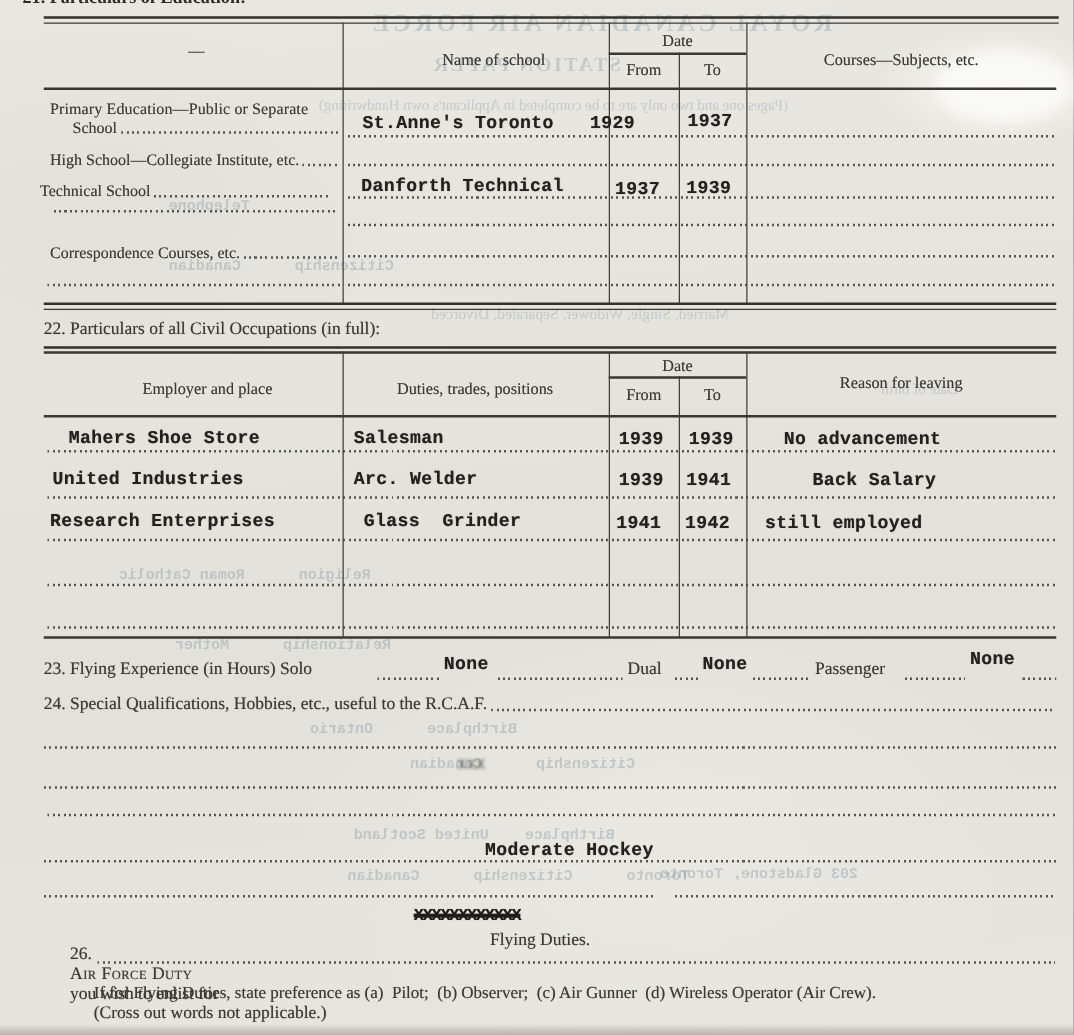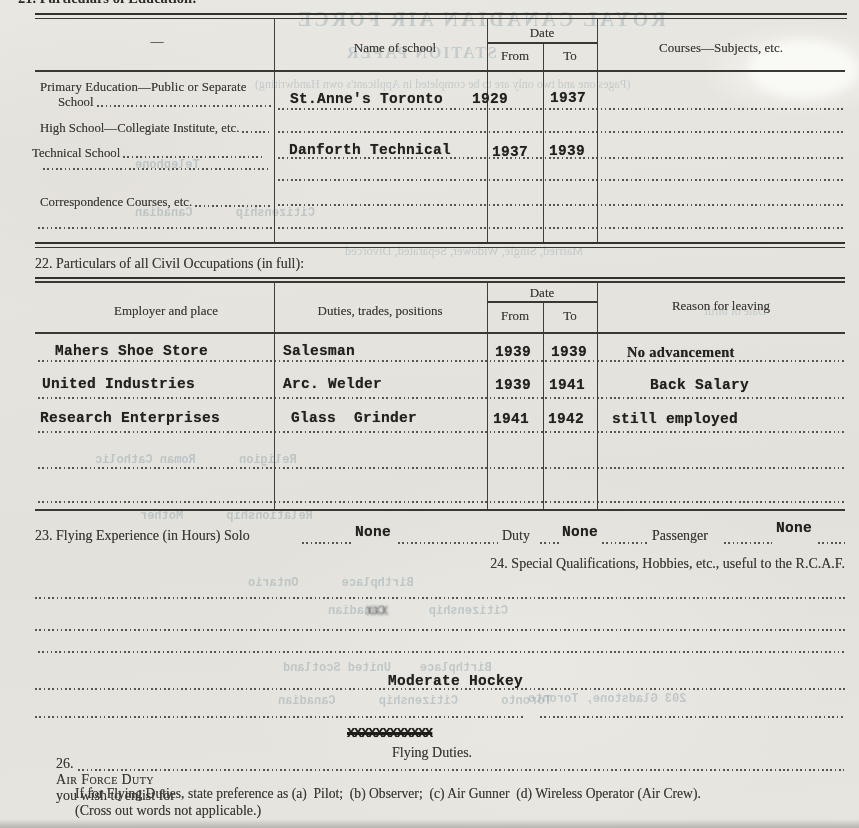--- a/index.html
+++ b/index.html
@@ -143,21 +143,21 @@
     <div class="rule" style="left:487px;top:301px;width:110px;"></div>
     <div class="hdr" style="left:515px;top:308px;">From</div>
     <div class="hdr" style="left:570px;top:308px;">To</div>
     <div class="hdr" style="left:721px;top:298px;">Reason for leaving</div>
     <div class="rule" style="left:35px;top:332px;width:810px;"></div>
 
     <div class="typed" style="left:55px;top:343px;">Mahers Shoe Store</div>
     <div class="typed" style="left:283px;top:343px;">Salesman</div>
     <div class="typed" style="left:495px;top:344px;">1939</div>
     <div class="typed" style="left:551px;top:344px;">1939</div>
-    <div class="typed" style="left:627px;top:344px;font-family:Liberation Serif, serif;">No advancement</div>
+    <div class="typed" style="left:627px;top:344px;">No advancement</div>
     <div class="dot" style="left:38px;top:360px;width:807px;"></div>
 
     <div class="typed" style="left:42px;top:376px;">United Industries</div>
     <div class="typed" style="left:283px;top:376px;">Arc. Welder</div>
     <div class="typed" style="left:495px;top:377px;">1939</div>
     <div class="typed" style="left:549px;top:377px;">1941</div>
     <div class="typed" style="left:650px;top:377px;">Back Salary</div>
     <div class="dot" style="left:38px;top:397px;width:807px;"></div>
 
     <div class="typed" style="left:40px;top:410px;">Research Enterprises</div>
@@ -170,32 +170,32 @@
     <div class="dot" style="left:38px;top:467px;width:807px;"></div>
     <div class="dot" style="left:38px;top:501px;width:807px;"></div>
     <div class="rule" style="left:35px;top:509px;width:810px;"></div>
   </div>
 
   <div>
     <div class="item" style="left:35px;top:528px;">23. Flying Experience (in Hours) Solo</div>
     <div class="dot" style="left:302px;top:542px;width:50px;"></div>
     <div class="typed" style="left:355px;top:524px;">None</div>
     <div class="dot" style="left:398px;top:542px;width:100px;"></div>
-    <div class="item" style="left:502px;top:528px;">Duty</div>
+    <div class="item" style="left:502px;top:528px;">Dual</div>
     <div class="dot" style="left:540px;top:542px;width:19px;"></div>
     <div class="typed" style="left:562px;top:524px;">None</div>
     <div class="dot" style="left:602px;top:542px;width:46px;"></div>
     <div class="item" style="left:652px;top:528px;">Passenger</div>
     <div class="dot" style="left:724px;top:542px;width:48px;"></div>
     <div class="typed" style="left:776px;top:520px;">None</div>
     <div class="dot" style="left:818px;top:542px;width:27px;"></div>
   </div>
 
   <div>
-    <div class="itemrow" style="left:35px;top:556px;width:810px;flex-direction:column;">
+    <div class="itemrow" style="left:35px;top:556px;width:810px;">
       <span class="t">24. Special Qualifications, Hobbies, etc., useful to the R.C.A.F.</span>
       <span class="lead"></span>
     </div>
     <div class="dot" style="left:35px;top:597px;width:810px;"></div>
     <div class="typed smudge" style="left:366px;top:605px;font-size:12px;">XXX</div>
     <div class="dot" style="left:35px;top:629px;width:810px;"></div>
   </div>
 
   <div>
     <div class="itemrow" style="left:35px;top:651px;width:810px;">
@@ -206,21 +206,21 @@
     <div class="dot" style="left:35px;top:716px;width:488px;"></div>
     <div class="dot" style="left:540px;top:716px;width:305px;"></div>
   </div>
 
   <div>
     <div class="item" style="left:35px;top:740px;">
       <span>26.</span>
       <span class="sc">Air Force Duty</span>
       <span>you wish to enlist for</span>
     </div>
-    <div class="typed xout" style="left:347px;top:726px;font-size:13.5px;">XXXXXXXXXXXX</div>
+    <div class="typed xout" style="left:331px;top:726px;font-size:13.5px;">XXXXXXXXXXXX</div>
     <div class="item" style="left:360px;top:745px;margin-left:32px;">Flying Duties.</div>
 
     <div class="itemrow" style="left:75px;top:769px;width:770px;">
       <span class="lead"></span>
     </div>
     <div class="item" style="left:75px;top:786px;font-size:13.6px;">If for Flying Duties, state preference as (a)  Pilot;  (b) Observer;  (c) Air Gunner  (d) Wireless Operator (Air Crew).</div>
     <div class="item" style="left:75px;top:803px;">(Cross out words not applicable.)</div>
   </div>
 
   <div class="edge-b"></div>

